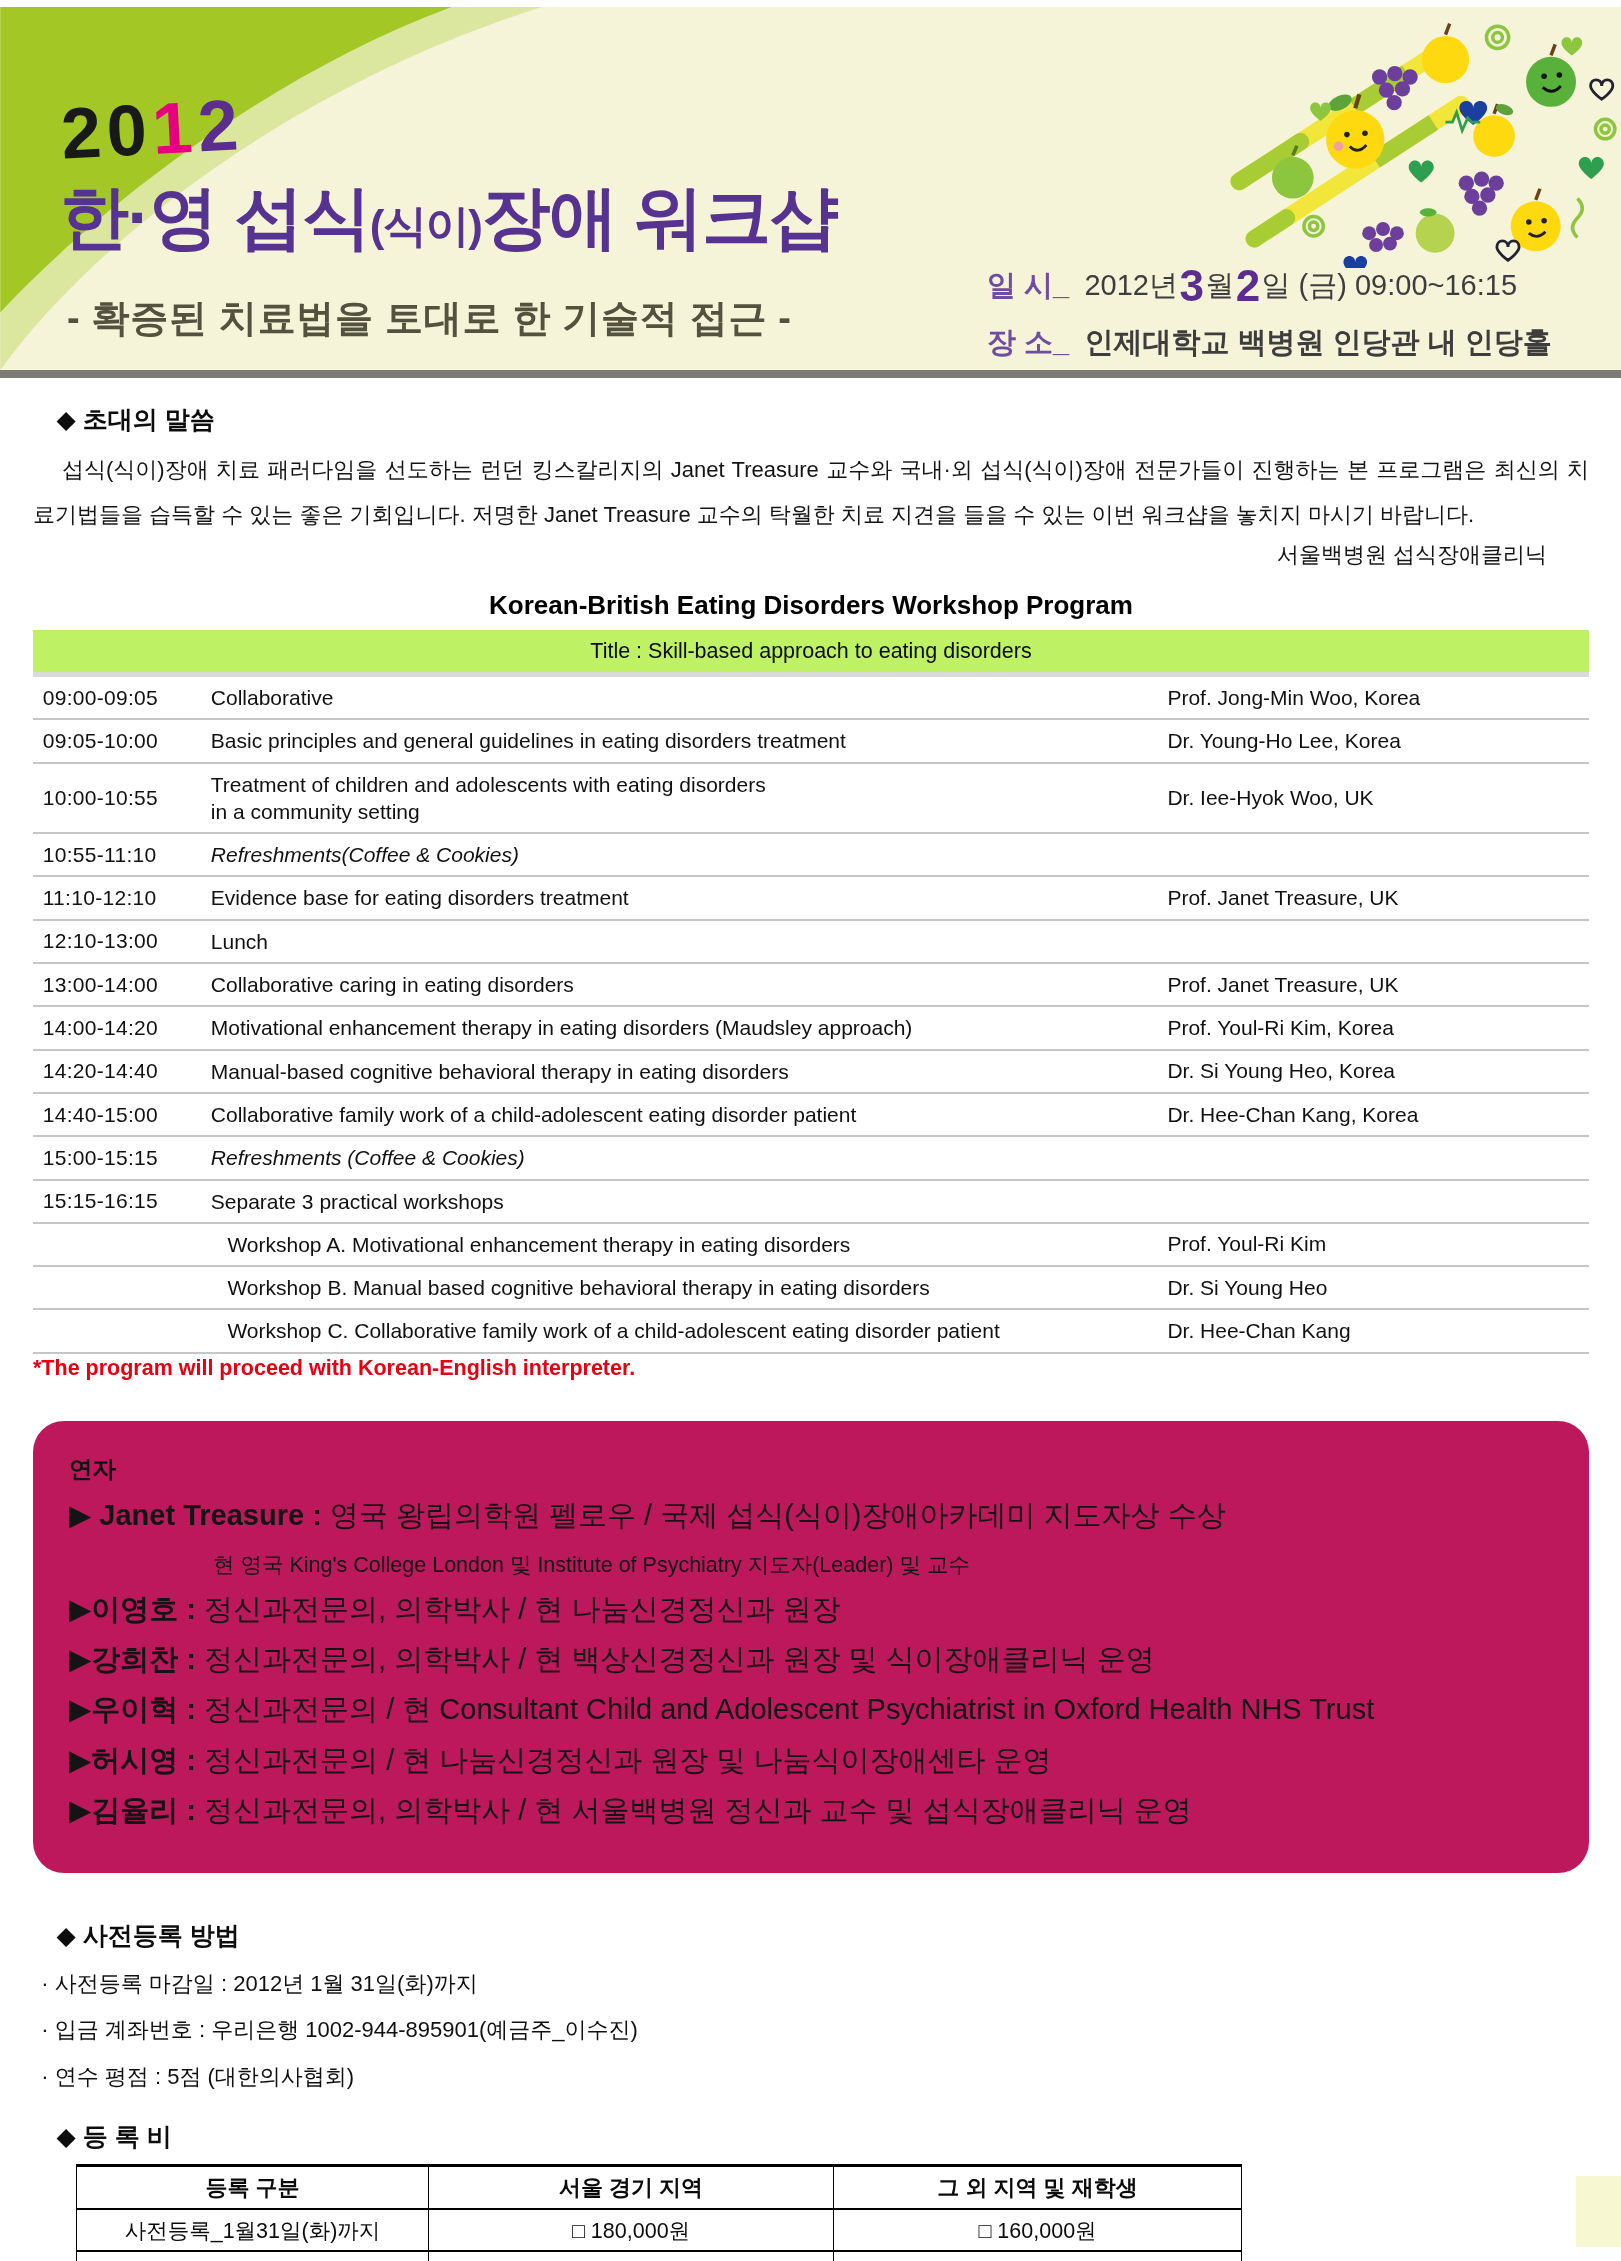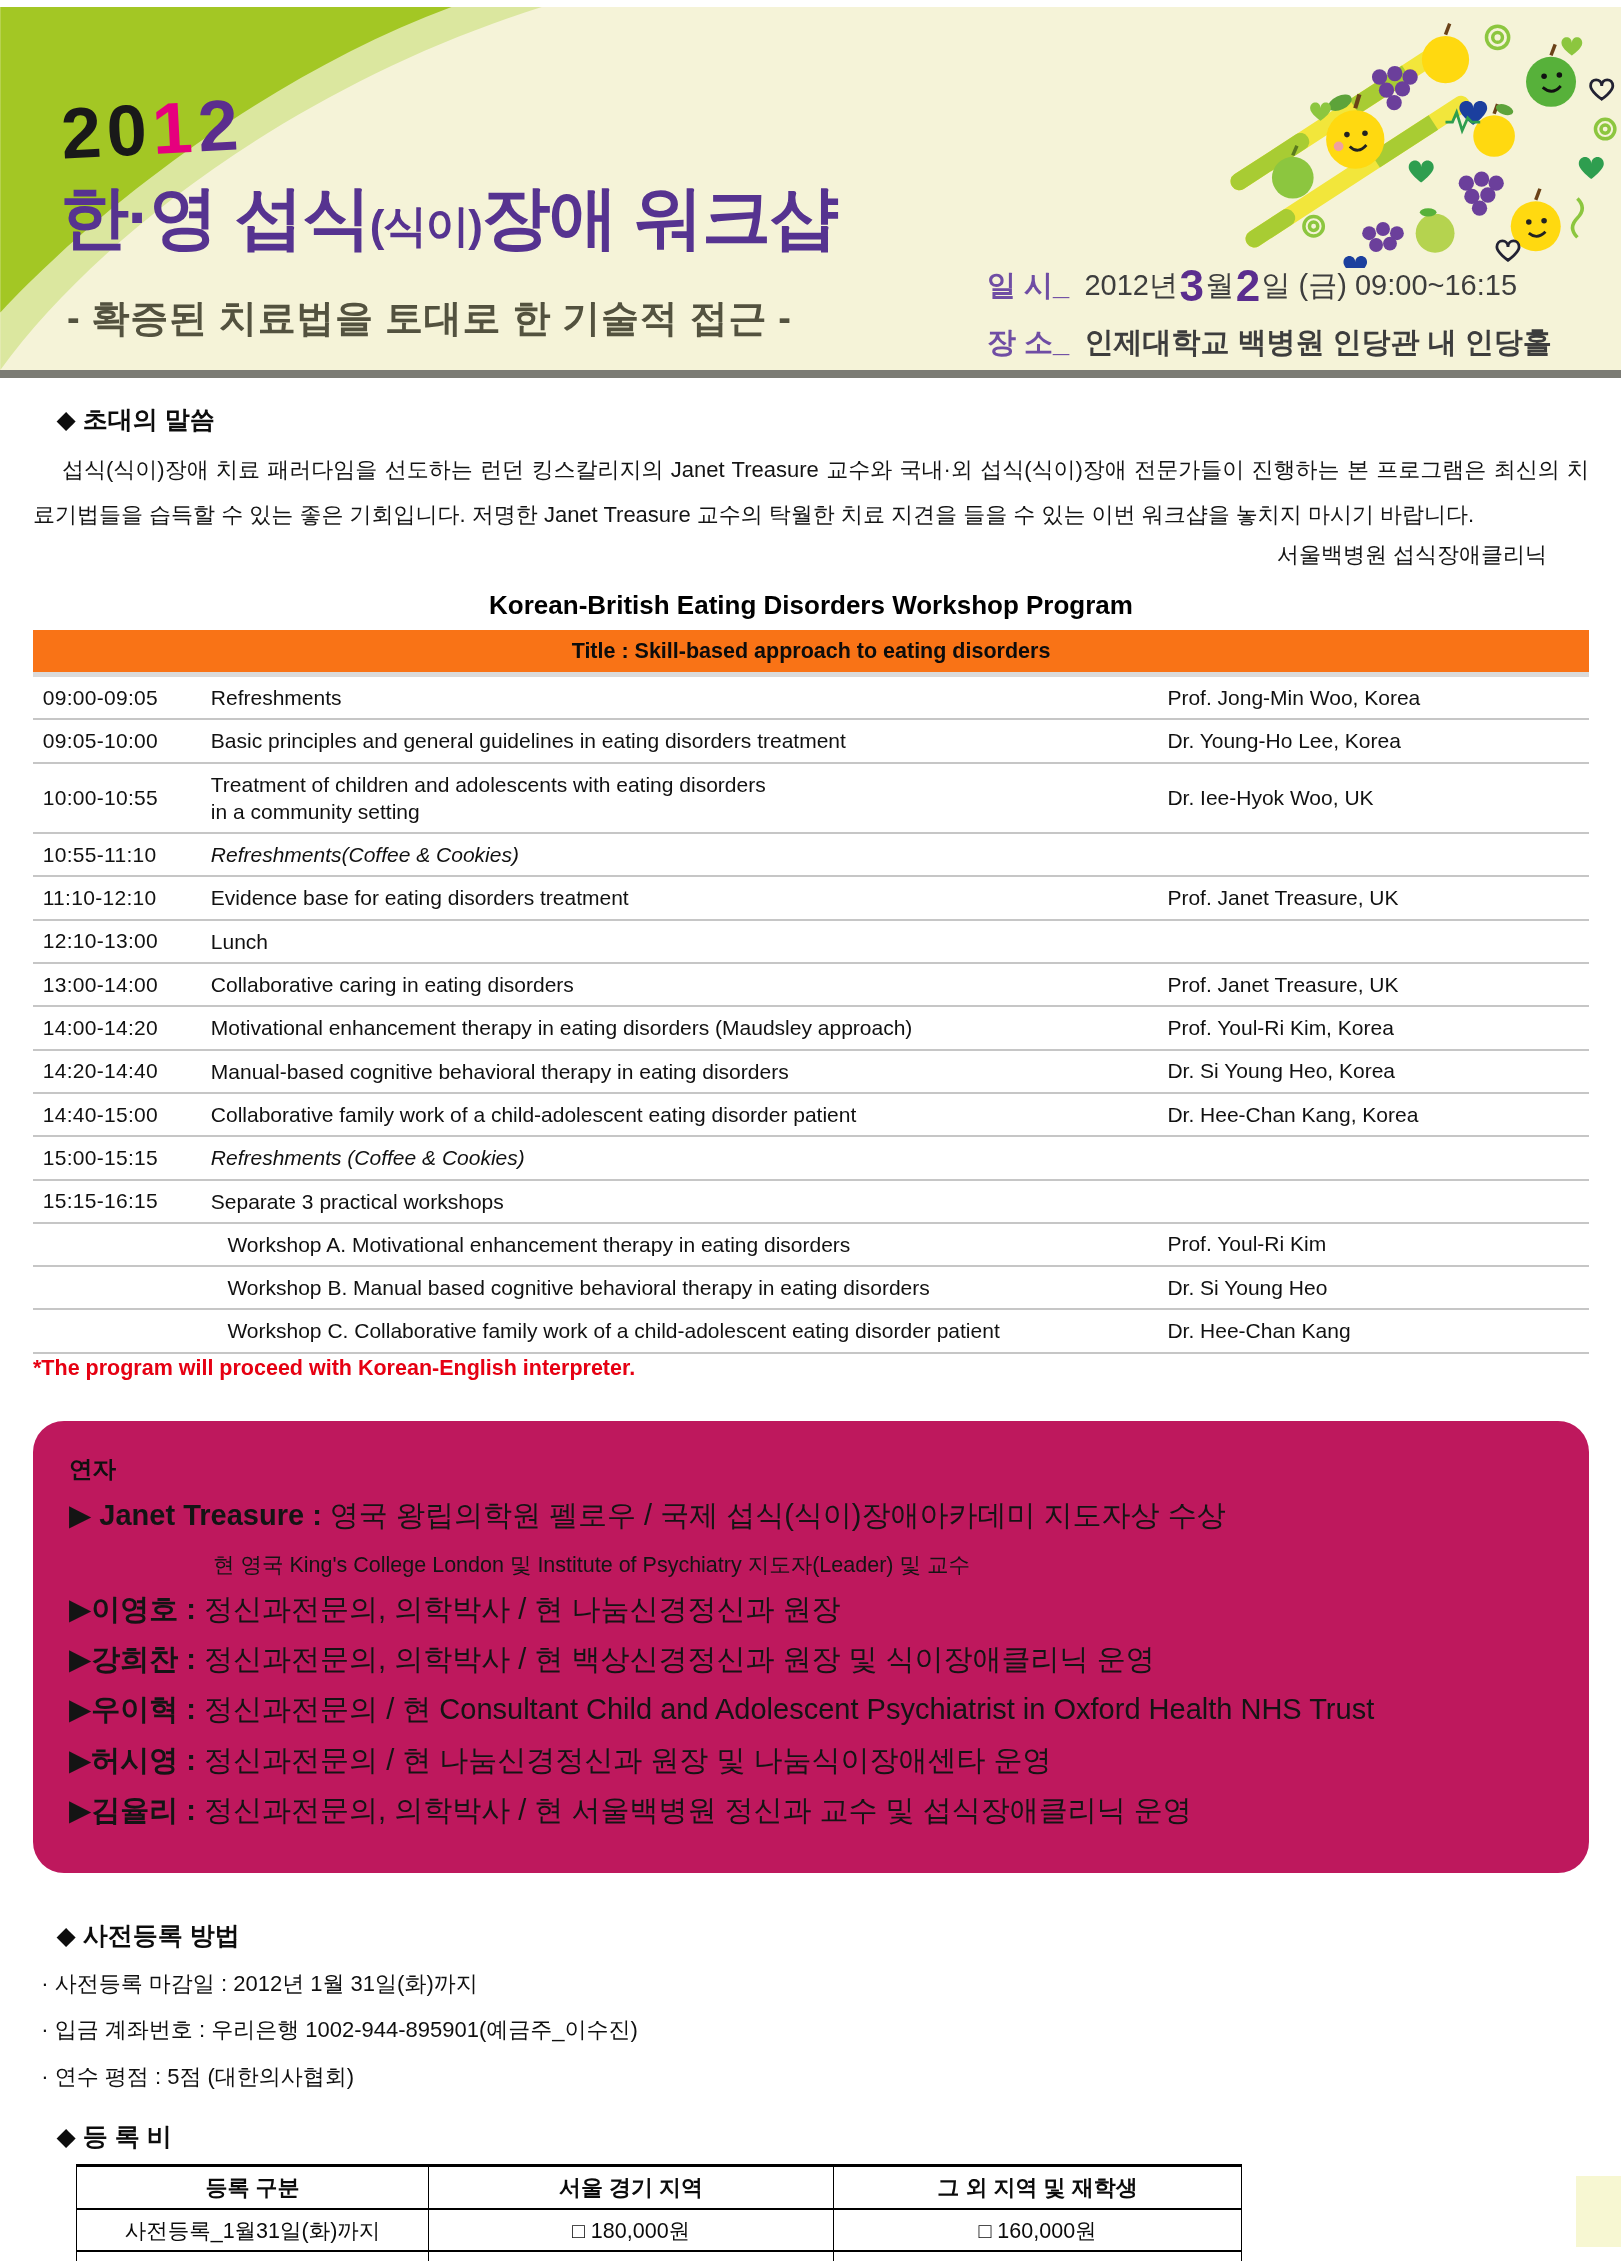--- a/index.html
+++ b/index.html
@@ -25,21 +25,21 @@
   
   .content { position:relative; padding:0 33px; }
   .sec-head { font-size:25px; font-weight:bold; color:#0d0d0d; padding-left:23.6px; }
 
   .invite { margin-top:25px; }
   .invite-body { margin-top:11px; font-size:22px; line-height:205%; color:#141414; text-align:justify; text-indent:29px; }
   .signature { margin-top:2.8px; text-align:right; padding-right:42px; font-size:22px; color:#141414; }
 
   .program { margin-top:19.4px; }
   .program-title { text-align:center; font-size:26px; font-weight:bold; color:#000; }
-  .program-bar { margin-top:9.7px; background:#f97316; border-bottom:5.6px solid #dadada; text-align:center; font-size:21.5px; font-weight:bold; color:#0c0c0c; padding:8.3px 0; }
+  .program-bar { margin-top:9.7px; background:#bef264; border-bottom:5.6px solid #dadada; text-align:center; font-size:21.5px; font-weight:normal; color:#0c0c0c; padding:8.3px 0; }
   .prog-row { display:grid; grid-template-columns:175px 958px 1fr; align-items:center; padding:7px 0; border-bottom:2.1px double #c6c6c6; font-size:21px; color:#111; }
   .prog-time { padding-left:9.7px; letter-spacing:0.3px; }
   .prog-topic { padding-left:2.8px; line-height:130%; }
   .prog-topic.italic { font-style:italic; }
   .prog-topic.indent { padding-left:19.4px; }
   .prog-speaker { padding-left:1.4px; }
   .program-note { margin-top:2px; font-size:21.5px; font-weight:bold; color:#e60012; }
 
   .speakers { margin-top:40px; background:#be185d; border-radius:31px; padding:32px 36px 43px 36px; }
   .speakers-head { font-size:23.6px; font-weight:bold; color:#101010; }
@@ -213,21 +213,21 @@
       <div class="invite-body">섭식(식이)장애 치료 패러다임을 선도하는 런던 킹스칼리지의 Janet Treasure 교수와 국내·외 섭식(식이)장애 전문가들이 진행하는 본 프로그램은 최신의 치료기법들을 습득할 수 있는 좋은 기회입니다. 저명한 Janet Treasure 교수의 탁월한 치료 지견을 들을 수 있는 이번 워크샵을 놓치지 마시기 바랍니다.</div>
       <div class="signature">서울백병원 섭식장애클리닉</div>
     </div>
 
     <div class="program">
       <div class="program-title">Korean-British Eating Disorders Workshop Program</div>
       <div class="program-bar">Title : Skill-based approach to eating disorders</div>
       <div id="program-rows">
           <div class="prog-row">
             <div class="prog-time">09:00-09:05</div>
-            <div class="prog-topic">Refreshments</div>
+            <div class="prog-topic">Collaborative</div>
             <div class="prog-speaker">Prof. Jong-Min Woo, Korea</div>
           </div>
           <div class="prog-row">
             <div class="prog-time">09:05-10:00</div>
             <div class="prog-topic">Basic principles and general guidelines in eating disorders treatment</div>
             <div class="prog-speaker">Dr. Young-Ho Lee, Korea</div>
           </div>
           <div class="prog-row">
             <div class="prog-time">10:00-10:55</div>
             <div class="prog-topic">Treatment of children and adolescents with eating disorders<div class="topic2">in a community setting</div></div>

